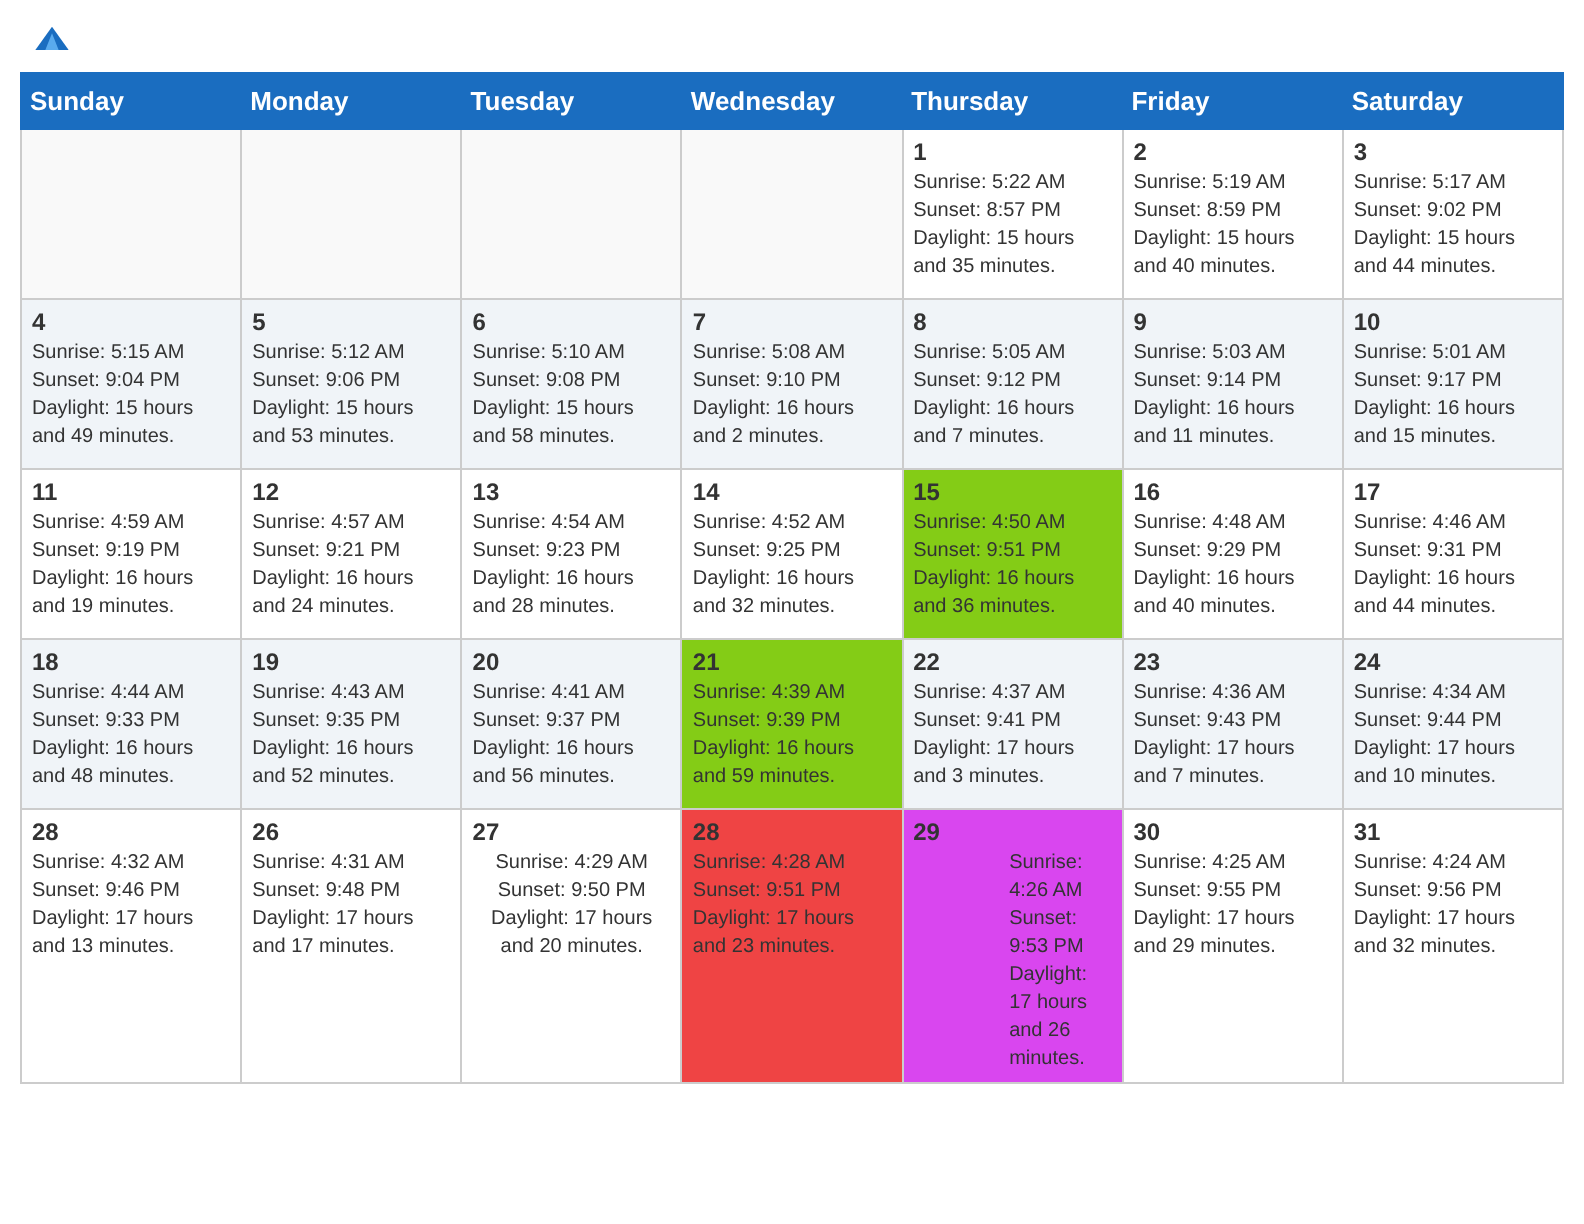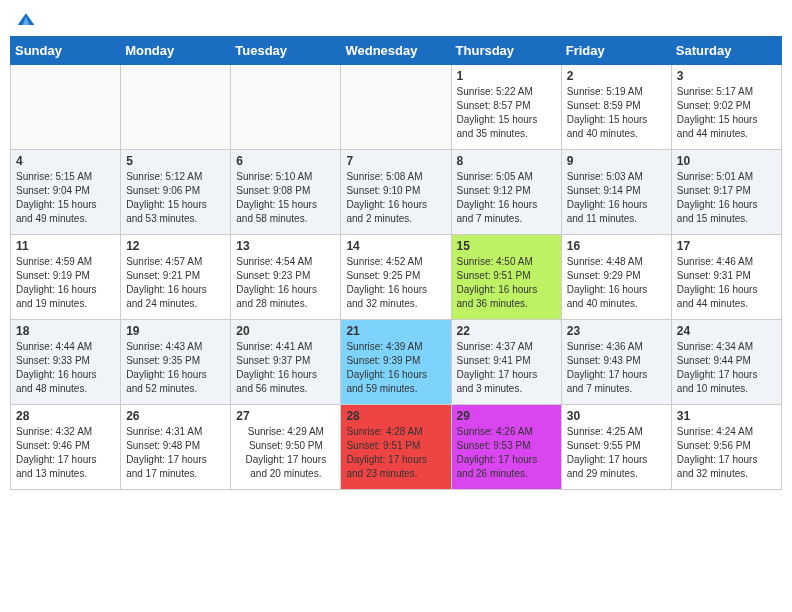--- a/index.html
+++ b/index.html
@@ -233,21 +233,21 @@
 Daylight: 16 hours
 and 28 minutes.</div>
         </td>
         <td style="background: rgb(255, 255, 255);">
           <span class="day-number">14</span>
           <div class="day-info" style="white-space: pre-line;">Sunrise: 4:52 AM
 Sunset: 9:25 PM
 Daylight: 16 hours
 and 32 minutes.</div>
         </td>
-        <td style="background: #bef264;">
+        <td style="background: #84cc16;">
           <span class="day-number">15</span>
           <div class="day-info" style="white-space: pre-line;">Sunrise: 4:50 AM
 Sunset: 9:51 PM
 Daylight: 16 hours
 and 36 minutes.</div>
         </td>
         <td style="background: rgb(255, 255, 255);">
           <span class="day-number">16</span>
           <div class="day-info" style="white-space: pre-line;">Sunrise: 4:48 AM
 Sunset: 9:29 PM
@@ -277,21 +277,21 @@
 Daylight: 16 hours
 and 52 minutes.</div>
         </td>
         <td style="background: rgb(240, 244, 248);">
           <span class="day-number">20</span>
           <div class="day-info" style="white-space: pre-line;">Sunrise: 4:41 AM
 Sunset: 9:37 PM
 Daylight: 16 hours
 and 56 minutes.</div>
         </td>
-        <td style="background: #7dd3fc;">
+        <td style="background: #84cc16;">
           <span class="day-number">21</span>
           <div class="day-info" style="white-space: pre-line;">Sunrise: 4:39 AM
 Sunset: 9:39 PM
 Daylight: 16 hours
 and 59 minutes.</div>
         </td>
         <td style="background: rgb(240, 244, 248);">
           <span class="day-number">22</span>
           <div class="day-info" style="white-space: pre-line;">Sunrise: 4:37 AM
 Sunset: 9:41 PM
@@ -337,21 +337,21 @@
         </td>
         <td style="background: #ef4444;">
           <span class="day-number">28</span>
           <div class="day-info" style="white-space: pre-line;">Sunrise: 4:28 AM
 Sunset: 9:51 PM
 Daylight: 17 hours
 and 23 minutes.</div>
         </td>
         <td style="background: #d946ef;">
           <span class="day-number">29</span>
-          <div class="day-info" style="white-space: pre-line;">Sunrise: 4:26 AM
+          <div class="day-info" style="white-space: pre-line; margin-left: 48px;">Sunrise: 4:26 AM
 Sunset: 9:53 PM
 Daylight: 17 hours
 and 26 minutes.</div>
         </td>
         <td style="background: rgb(255, 255, 255);">
           <span class="day-number">30</span>
           <div class="day-info" style="white-space: pre-line;">Sunrise: 4:25 AM
 Sunset: 9:55 PM
 Daylight: 17 hours
 and 29 minutes.</div>

